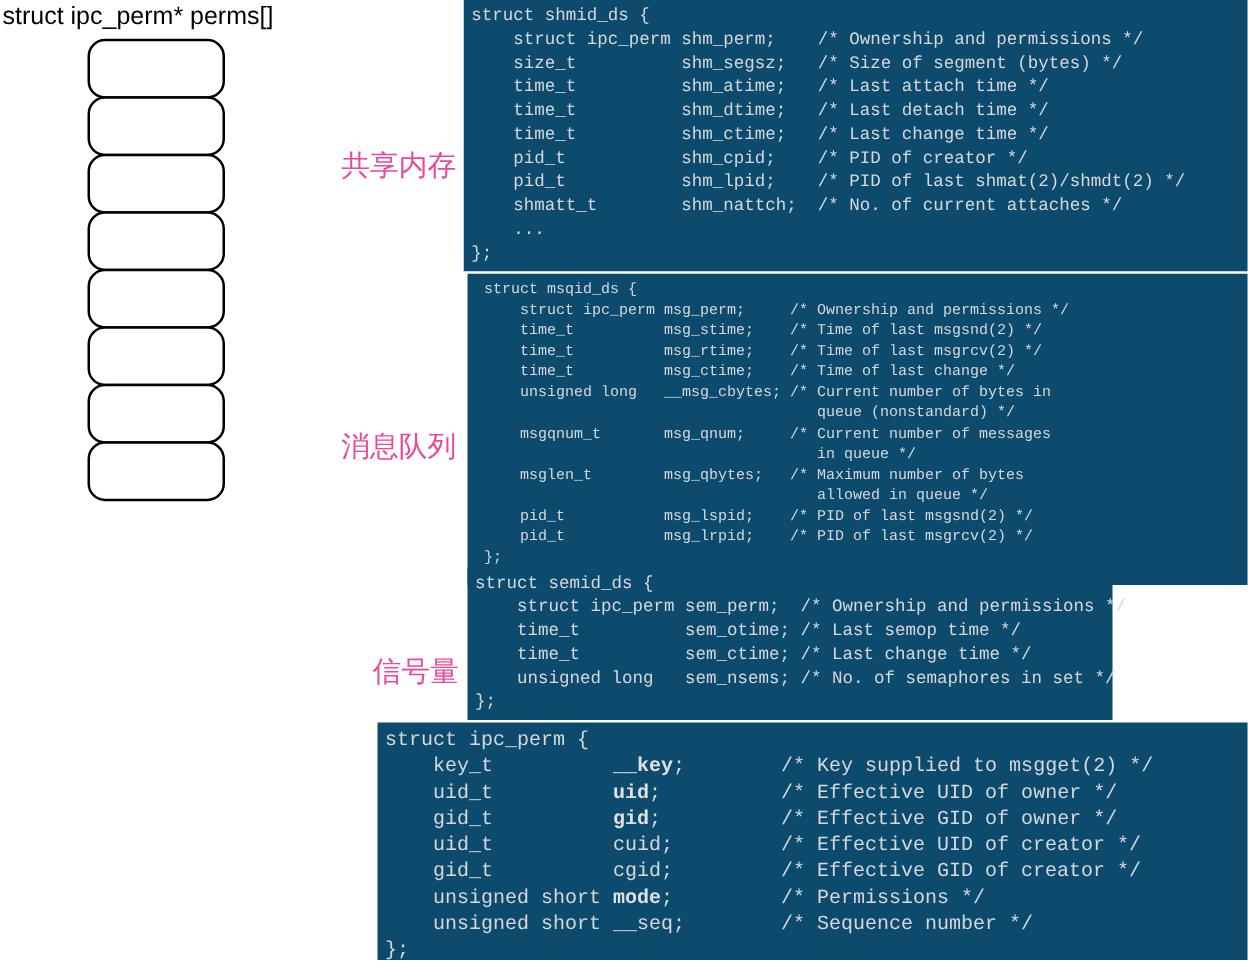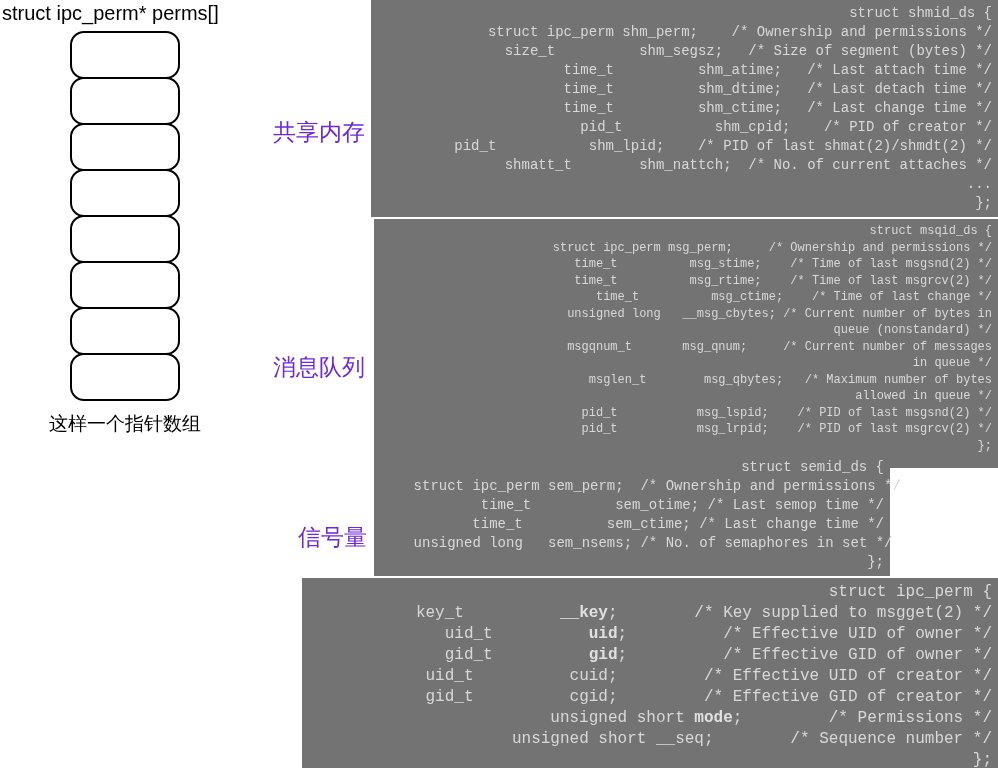--- a/index.html
+++ b/index.html
@@ -40,30 +40,29 @@
   .array-caption {
     font-size: 19px;
     margin-top: 10px;
     line-height: 1.4;
     text-align: center;
     width: 250px;
   }
   .label-cn {
     position: absolute;
     font-size: 23px;
-    color: #6d28d9;
+    color: #ec4899;
   }
   .code-block {
     position: absolute;
-    background: #737373;
+    background: #0c4a6e;
     color: #d8d8d8;
     font-family: "Consolas", "Courier New", monospace;
     white-space: pre;
     box-sizing: border-box;
-    text-align: right;
   } 
   .code-block .bold { font-weight: bold; color: #e0e0e0; }
 
   
   #blk-shm {
     left: 371px; top: 0; width: 627px; height: 217px;
     font-size: 14px; line-height: 19px; padding: 4px 6px;
   }
   
   #blk-msq {
@@ -90,26 +89,26 @@
     <div class="array-cell"></div>
     <div class="array-cell"></div>
     <div class="array-cell"></div>
     <div class="array-cell"></div>
     <div class="array-cell"></div>
     <div class="array-cell"></div>
     <div class="array-cell"></div>
     <div class="array-cell"></div>
   </div>
   <div class="array-caption">
-    <span>这样一个指针数组</span><br>
+    <br>
   </div>
 </div>
 
 <div class="label-cn" style="left:273px; top:117px;">共享内存</div>
-<div class="label-cn" style="left:273px; top:352px;">消息队列</div>
+<div class="label-cn" style="left:273px; top:342px;">消息队列</div>
 <div class="label-cn" style="left:298px; top:522px;">信号量</div>
 
 <div id="blk-shm" class="code-block">struct shmid_ds {
     struct ipc_perm shm_perm;    /* Ownership and permissions */
     size_t          shm_segsz;   /* Size of segment (bytes) */
     time_t          shm_atime;   /* Last attach time */
     time_t          shm_dtime;   /* Last detach time */
     time_t          shm_ctime;   /* Last change time */
     pid_t           shm_cpid;    /* PID of creator */
     pid_t           shm_lpid;    /* PID of last shmat(2)/shmdt(2) */

